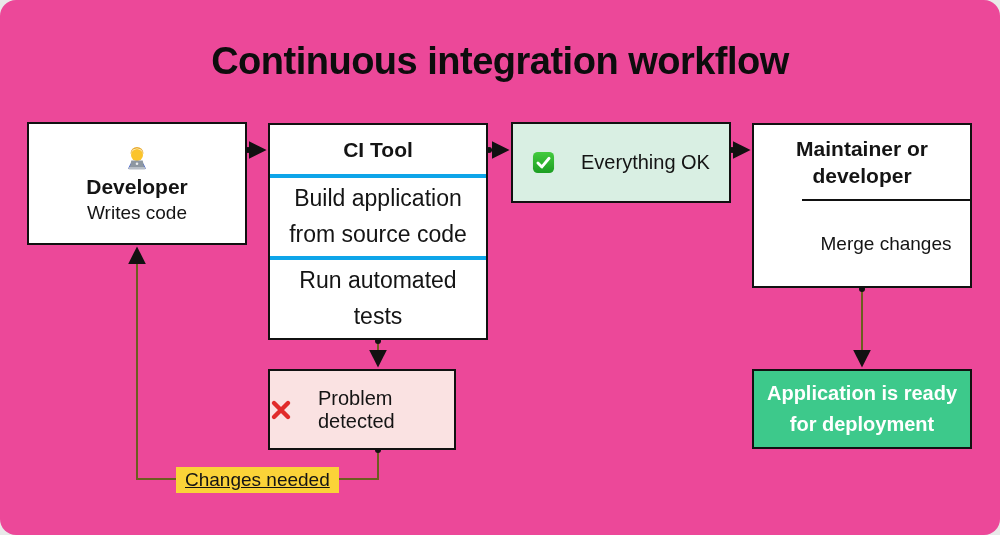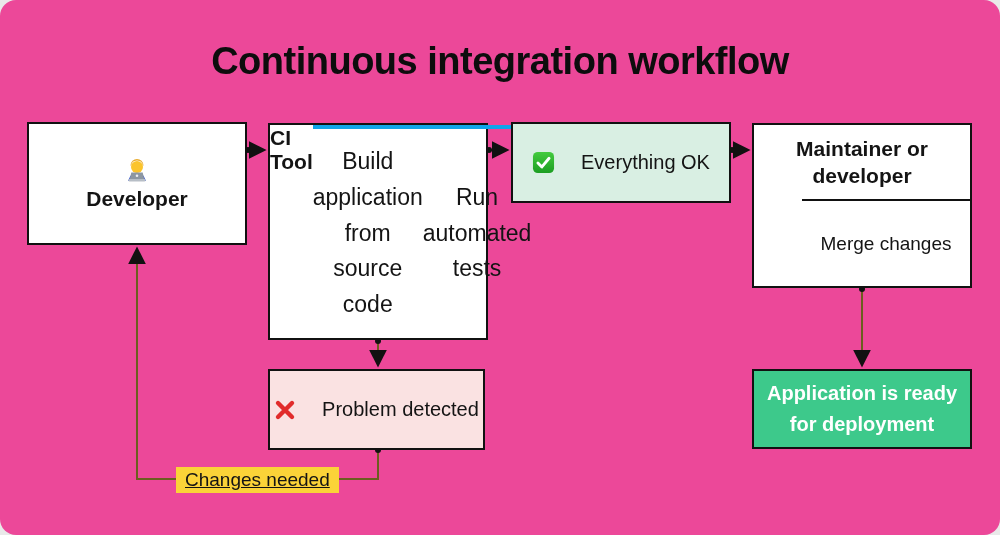--- a/index.html
+++ b/index.html
@@ -19,29 +19,29 @@
   .col-center{display:flex;flex-direction:column;align-items:center;justify-content:center;}
   .row-center{display:flex;flex-direction:row;align-items:center;justify-content:center;gap:26px;}
   .pre{white-space:pre-line;}
 
   
   .dev{left:27px;top:122px;width:220px;height:123px;gap:3px;}
   .dev .name{font-size:21px;font-weight:bold;}
   .dev .sub{font-size:19px;}
 
   
-  .ci{left:268px;top:123px;width:220px;height:217px;display:flex;}
+  .ci{left:268px;top:123px;width:220px;height:217px;display:flex;flex-direction:column;}
   .ci .hd{height:49px;display:flex;align-items:center;justify-content:center;
           font-size:21px;font-weight:bold;}
   .ci .cell{flex:1;border-top:4px solid #0ea5e9;display:flex;align-items:center;justify-content:center;
             font-size:23px;line-height:1.55;text-align:center;}
 
   
   .ok{left:511px;top:122px;width:220px;height:81px;background:#D9EFE3;font-size:20px;}
-  .problem{left:268px;top:369px;width:217px;height:81px;background:#FAE2E2;font-size:20px;}
+  .problem{left:268px;top:369px;width:188px;height:81px;background:#FAE2E2;font-size:20px;}
 
   
   .maint{left:752px;top:123px;width:220px;height:165px;display:flex;flex-direction:column;}
   .maint .hd{height:74px;display:flex;align-items:center;justify-content:center;
              font-size:21px;font-weight:bold;text-align:center;line-height:1.3;}
   .maint .cell{flex:1;border-top:2px solid #111;display:flex;align-items:center;justify-content:center;
                font-size:19px;margin-left:48px;}
 
   
   .deploy{left:752px;top:369px;width:220px;height:80px;background:#3DC98B;
@@ -93,20 +93,21 @@
         <path d="M9.6,10.5 a6.4,6.4 0 0 1 12.8,0 l-1.3,-2.8 a5.4,5.4 0 0 0 -10.2,0 z" fill="#E9AC2F"></path>
         <path d="M9.6,10.2 a6.4,5.8 0 0 1 12.8,0 l0,-1.4 a6.4,5.8 0 0 0 -12.8,0 z" fill="#E9AC2F"></path>
         <path d="M7,25 L9.5,19.5 L12,21 L11,25 z" fill="#3B5BD0"></path>
         <path d="M25,25 L22.5,19.5 L20,21 L21,25 z" fill="#3B5BD0"></path>
         <path d="M10.3,16.5 L21.7,16.5 L23.2,23 L8.8,23 z" fill="#8D97A1"></path>
         <circle cx="16" cy="19.7" r="1.3" fill="#ECEFF1"></circle>
         <rect x="7.5" y="23" width="17" height="2.4" rx="1.2" fill="#B7BEC6"></rect>
       </svg>
     </span>
     <div class="name">Developer</div>
+    <div class="sub">Writes code</div>
   </div>
 
   <div class="node ci">
     <div class="hd">CI Tool</div>
     <div class="cell pre">Build application
 from source code</div>
     <div class="cell pre">Run automated
 tests</div>
   </div>
 

